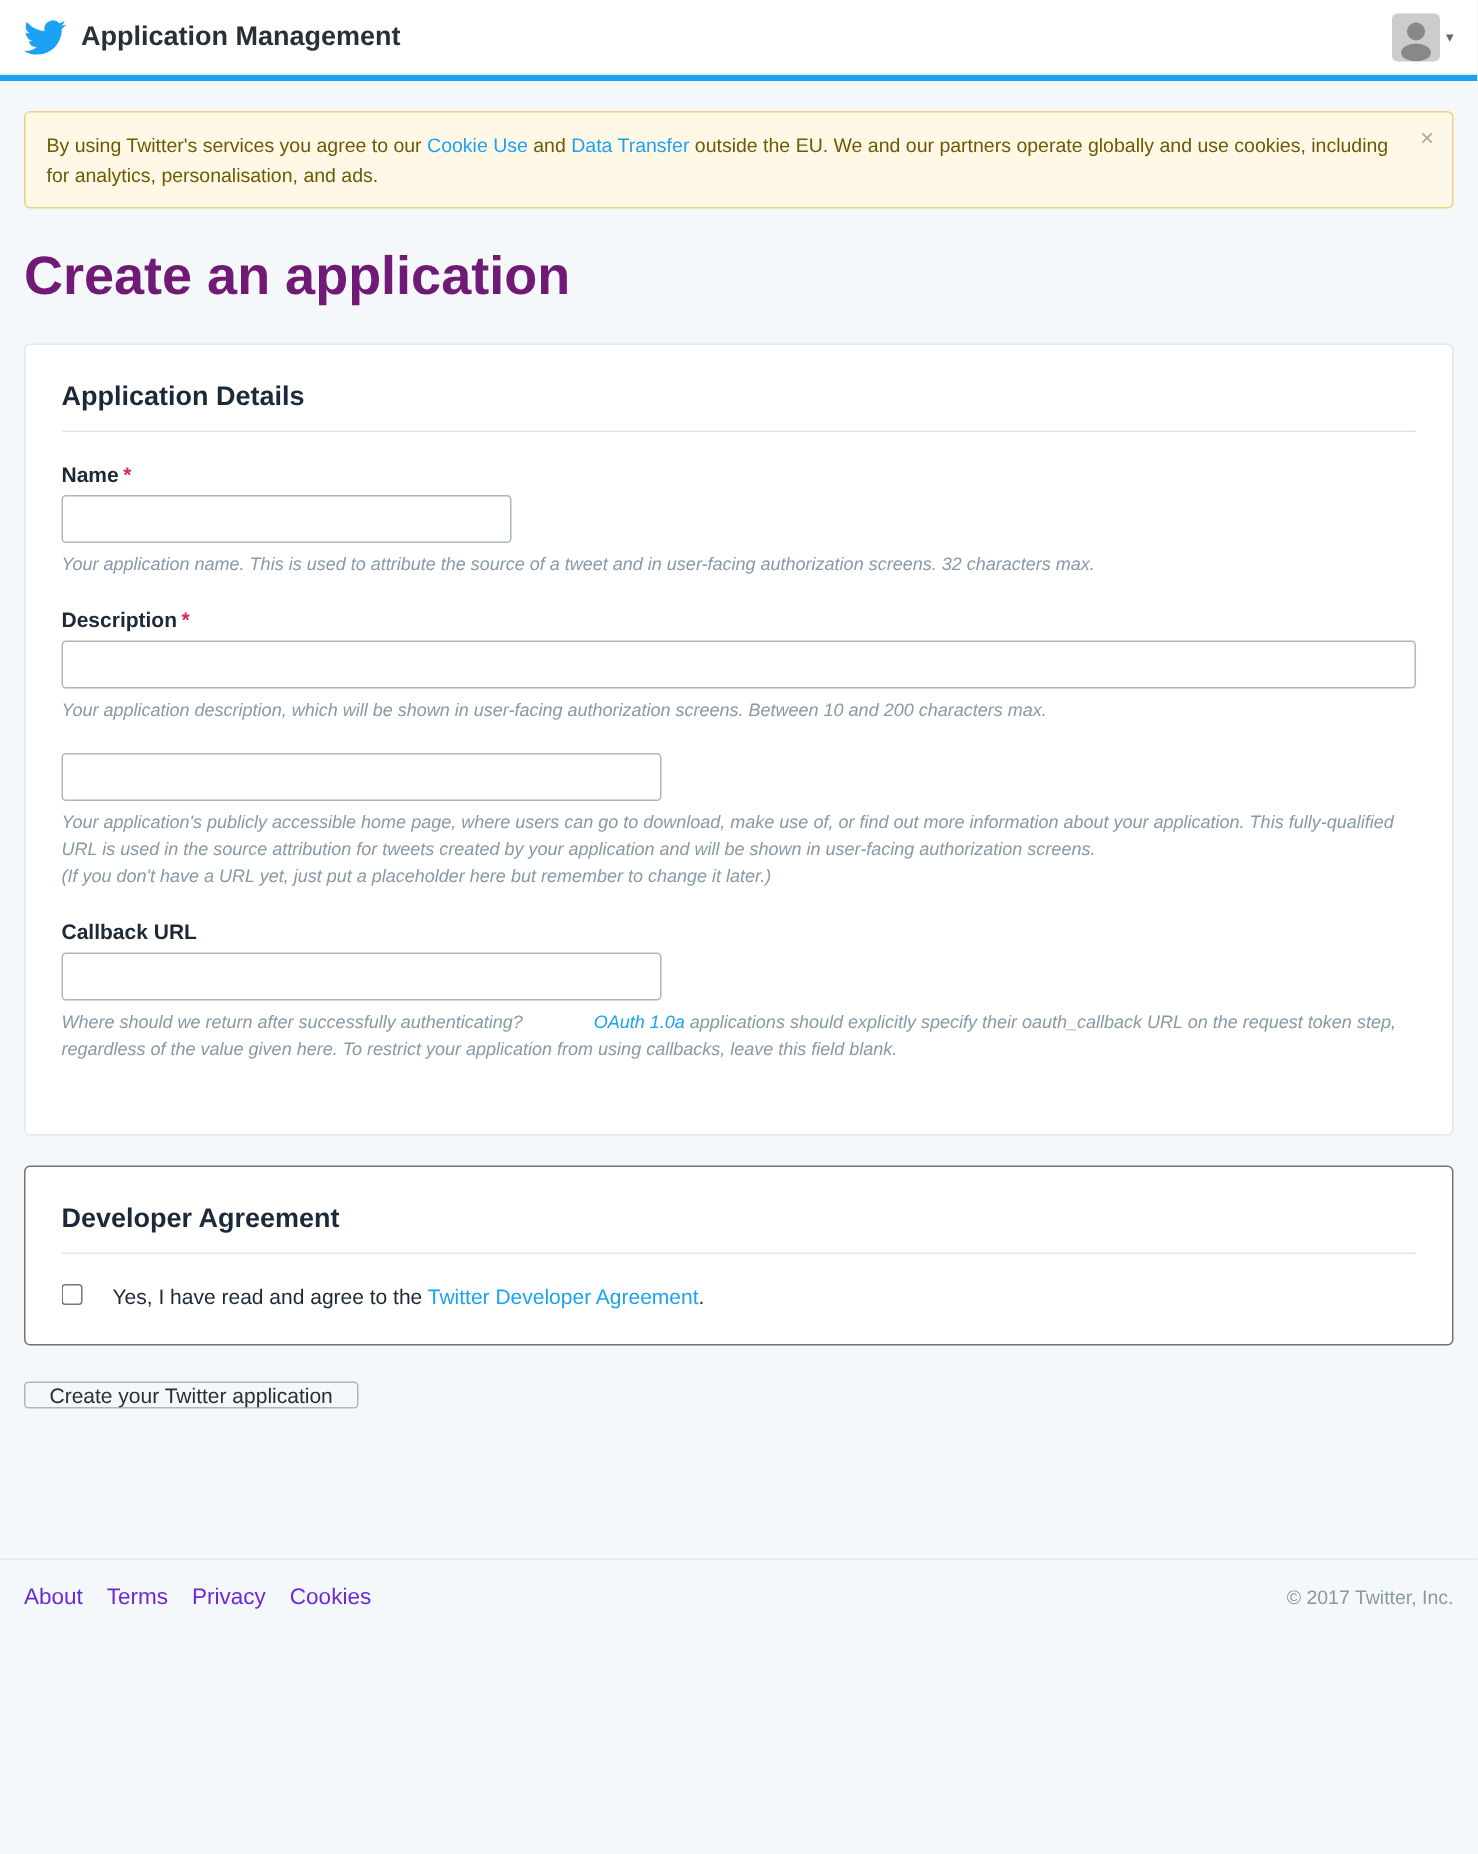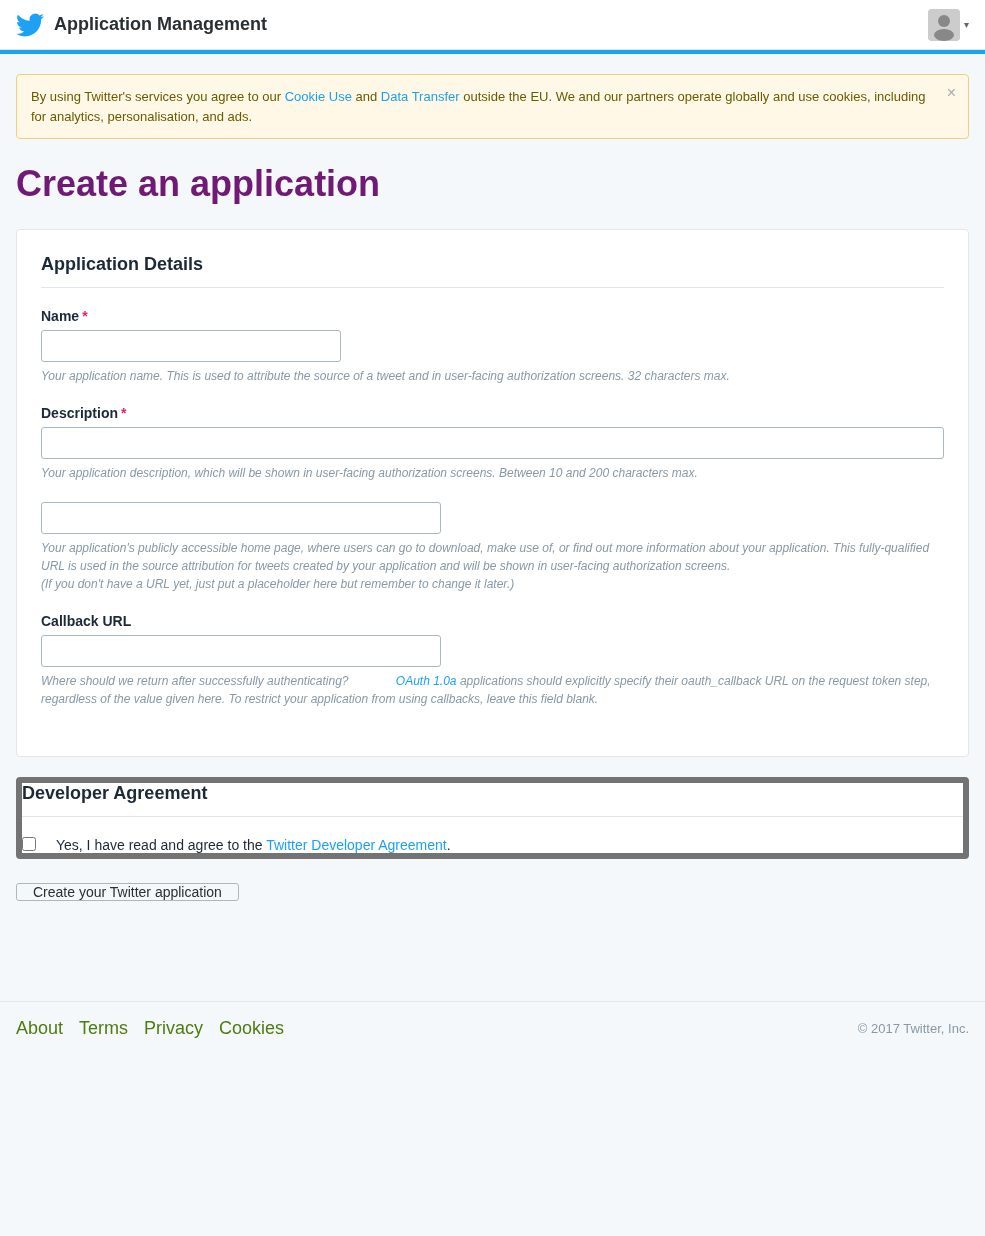--- a/index.html
+++ b/index.html
@@ -164,22 +164,23 @@
     }
     .field-hint a {
       color: #1da1f2;
       text-decoration: none;
       margin-left: 44px;
     }
 
     
     .agreement-section {
       background: #fff;
-      border: 6px solid #737373;
+      border: 1px solid #737373;
       border-radius: 4px;
+      padding: 24px;
       margin-bottom: 24px;
     }
     .agreement-checkbox-row {
       display: flex;
       align-items: flex-start;
       gap: 20px;
       font-size: 14px;
       color: #1c2938;
     }
     .agreement-checkbox-row input[type="checkbox"] {
@@ -212,23 +213,23 @@
       display: flex;
       justify-content: space-between;
       align-items: center;
       margin-top: 60px;
     }
     .footer-links {
       display: flex;
       gap: 16px;
     }
     .footer-links a {
-      color: #4d7c0f;
+      color: #6d28d9;
       text-decoration: none;
-      font-size: 18px;
+      font-size: 15px;
     }
     .footer-copyright {
       font-size: 13px;
       color: #8899a6;
     }
   </style>
 </head>
 <body>
 
 <header class="header">

